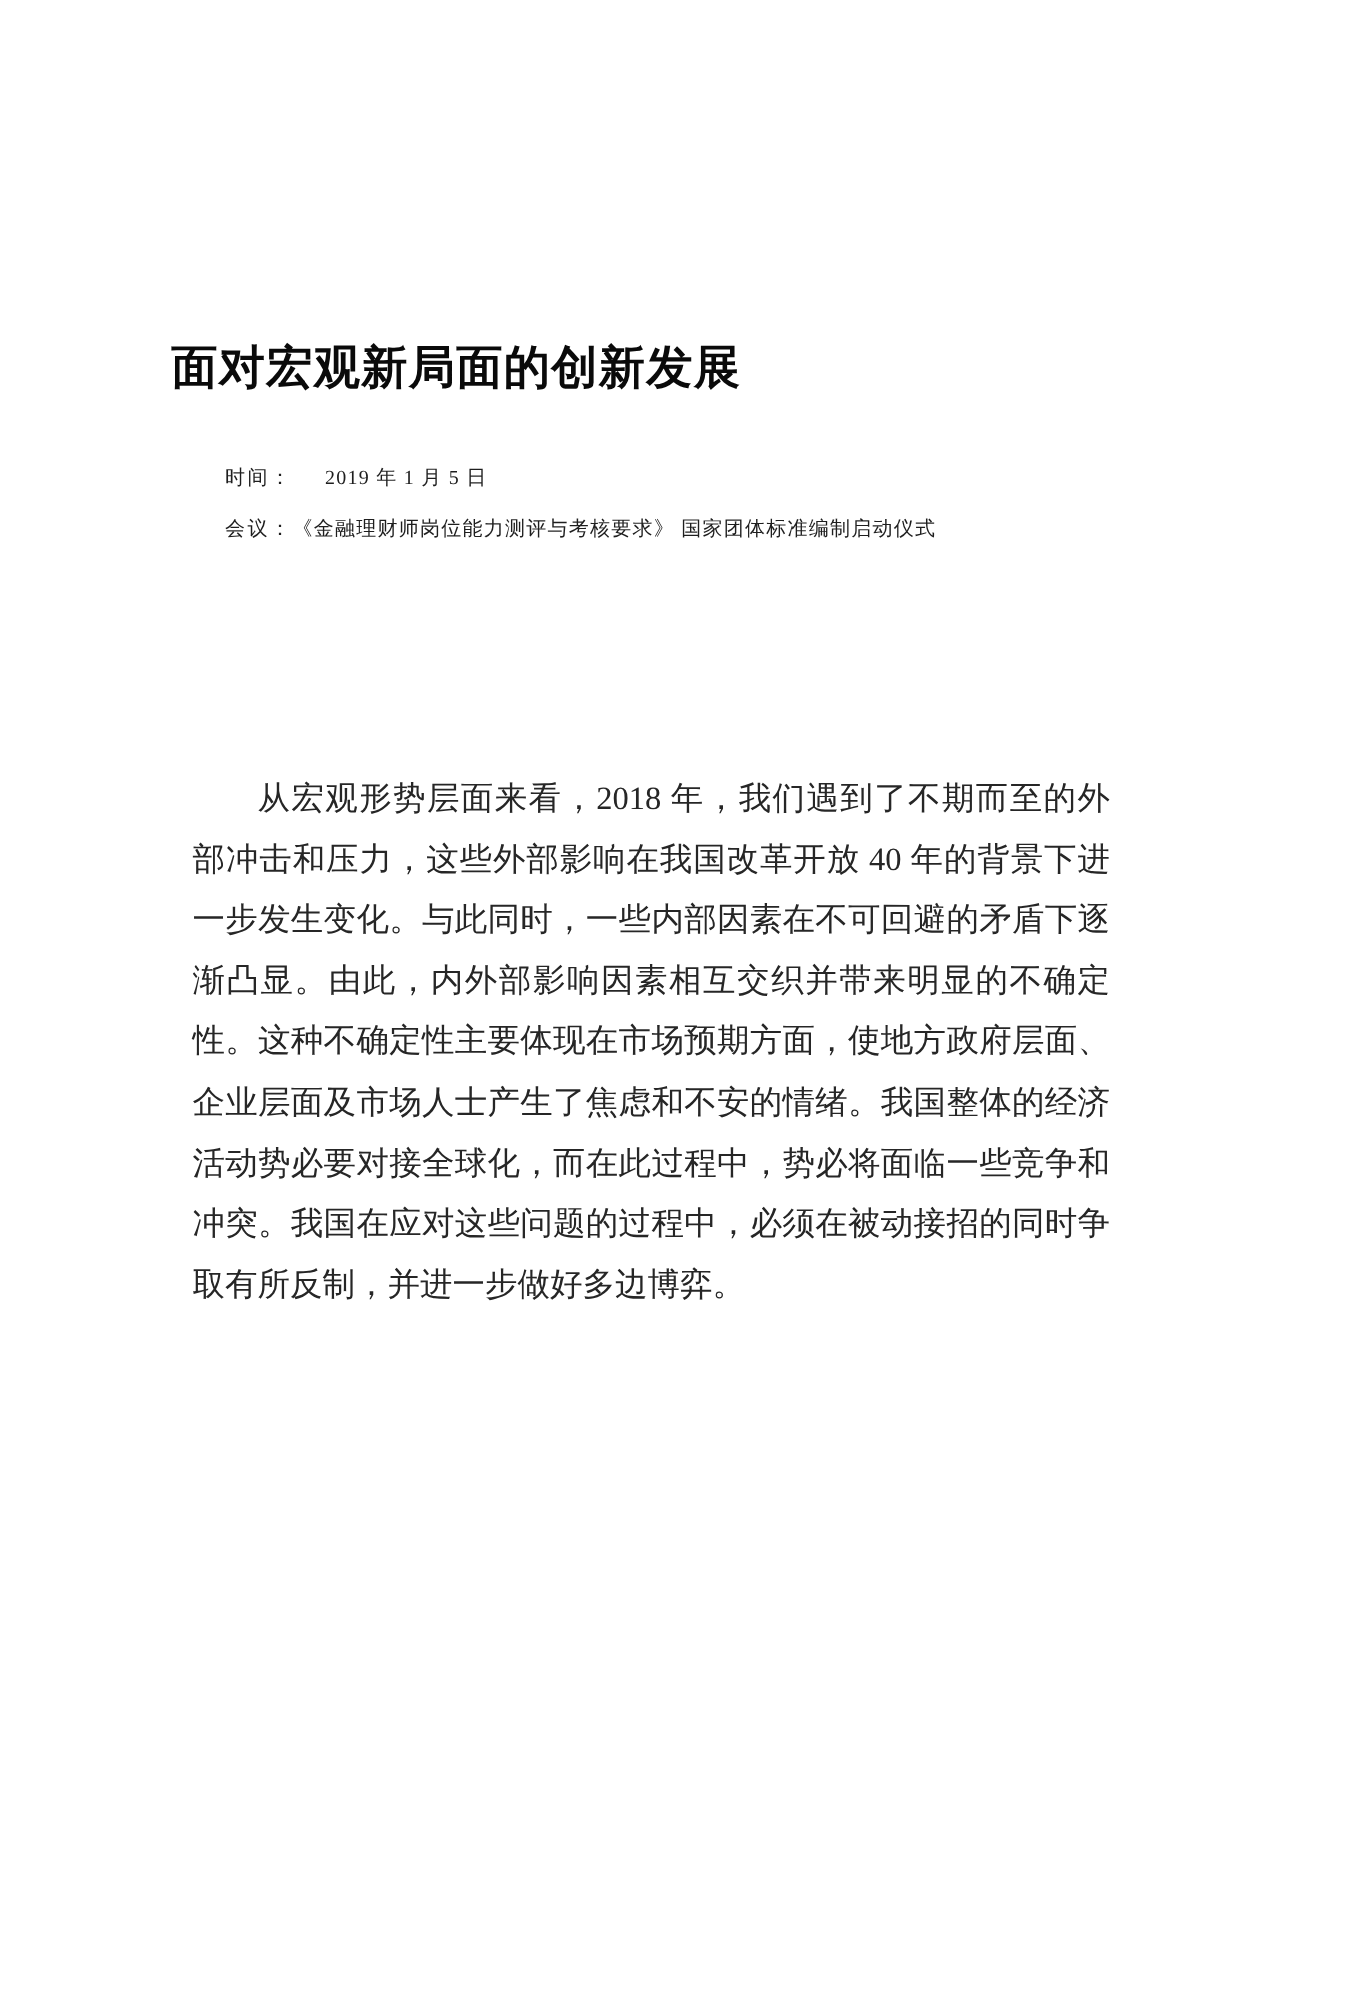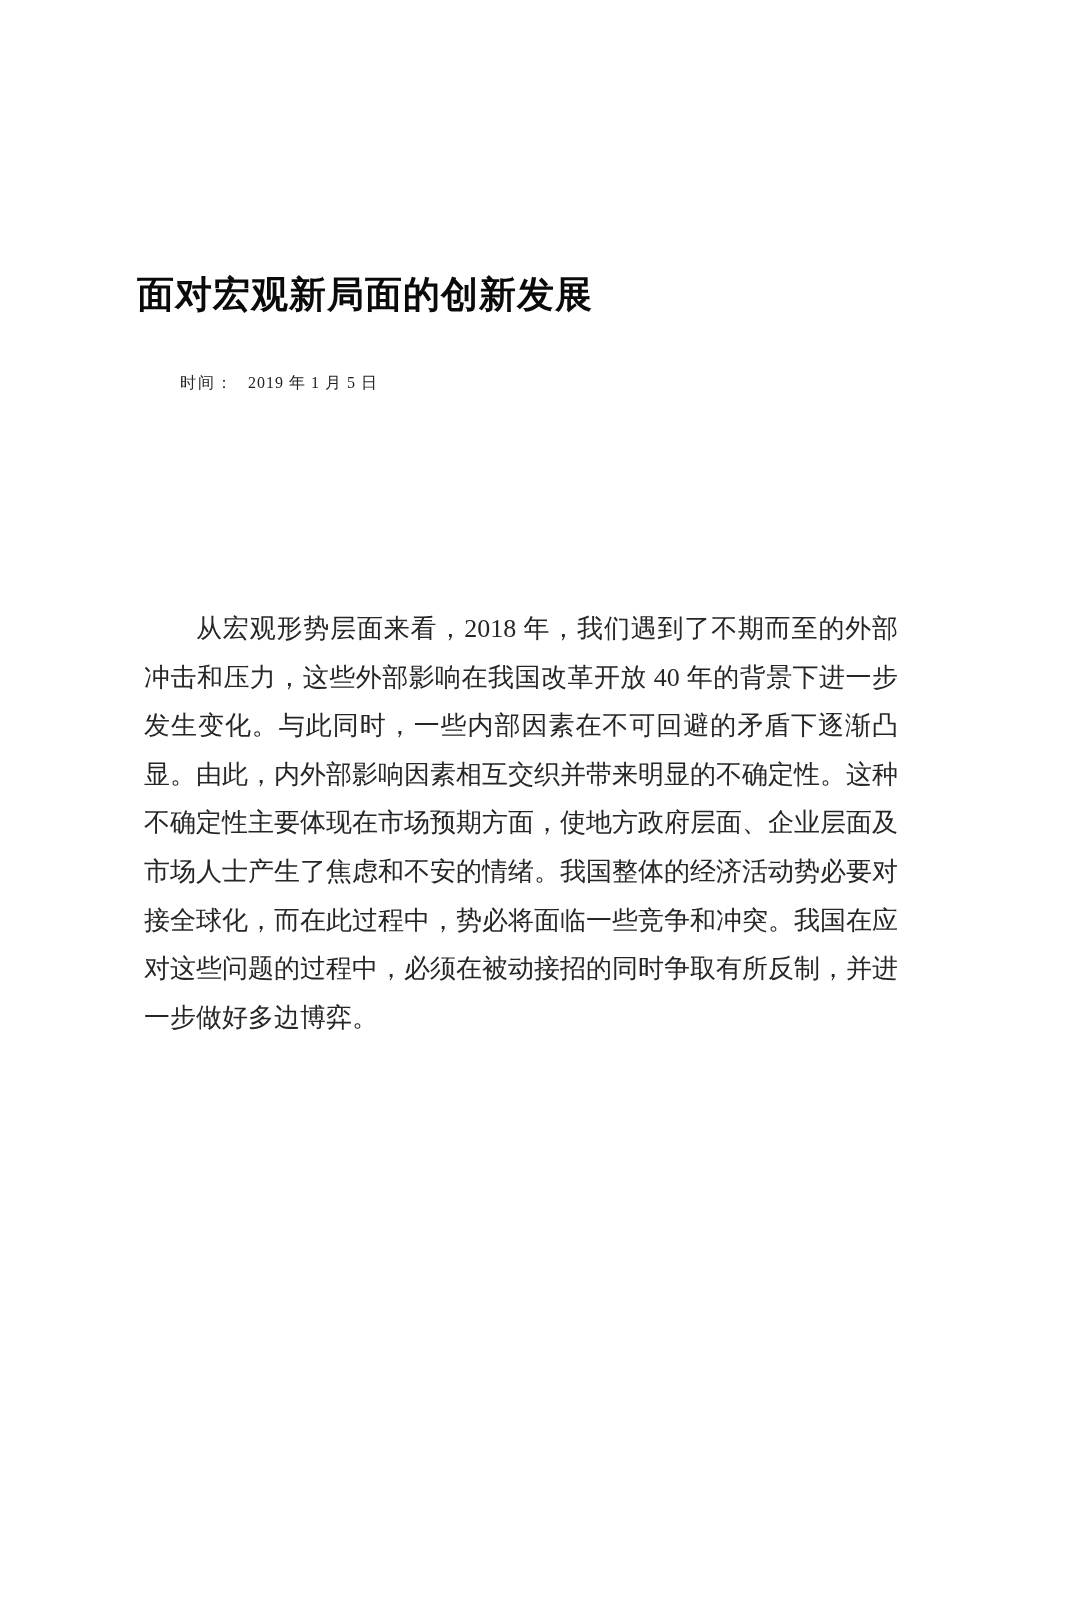--- a/index.html
+++ b/index.html
@@ -36,52 +36,56 @@
   .meta-row {
     display: flex;
     align-items: baseline;
     line-height: 41px;
     white-space: nowrap;
   }
   .meta-label {
     letter-spacing: 2px;
   }
   .meta-value {
-    margin-left: 14px;
+    margin-left: 26px;
     letter-spacing: 1px;
   }
   .meta-row.meta-conference .meta-value {
     margin-left: 0;
   }
   .body-block {
     position: absolute;
     left: 137px;
     top: 598px;
     width: 768px;
     font-size: 26px;
     line-height: 48.6px;
     color: #262626;
     text-align: justify;
   }
   .body-block p {
-    margin: 7px;
+    margin: 17px;
     text-indent: 2em;
   }
 </style>
 </head>
 <body>
 
 <div class="page">
 
   <h1 class="doc-title">面对宏观新局面的创新发展</h1>
 
   <div class="meta-block">
     <div class="meta-row">
       <span class="meta-label">时间：</span>
       <span class="meta-value">2019 年 1 月 5 日</span>
     </div>
+    <div class="meta-row meta-conference">
+      <span class="meta-label">会议：</span>
+      <span class="meta-value">《金融理财师岗位能力测评与考核要求》 国家团体标准编制启动仪式</span>
+    </div>
   </div>
 
   <div class="body-block">
     <p>从宏观形势层面来看，2018 年，我们遇到了不期而至的外部冲击和压力，这些外部影响在我国改革开放 40 年的背景下进一步发生变化。与此同时，一些内部因素在不可回避的矛盾下逐渐凸显。由此，内外部影响因素相互交织并带来明显的不确定性。这种不确定性主要体现在市场预期方面，使地方政府层面、企业层面及市场人士产生了焦虑和不安的情绪。我国整体的经济活动势必要对接全球化，而在此过程中，势必将面临一些竞争和冲突。我国在应对这些问题的过程中，必须在被动接招的同时争取有所反制，并进一步做好多边博弈。</p>
   </div>
 
 </div>
 
 </body></html>

